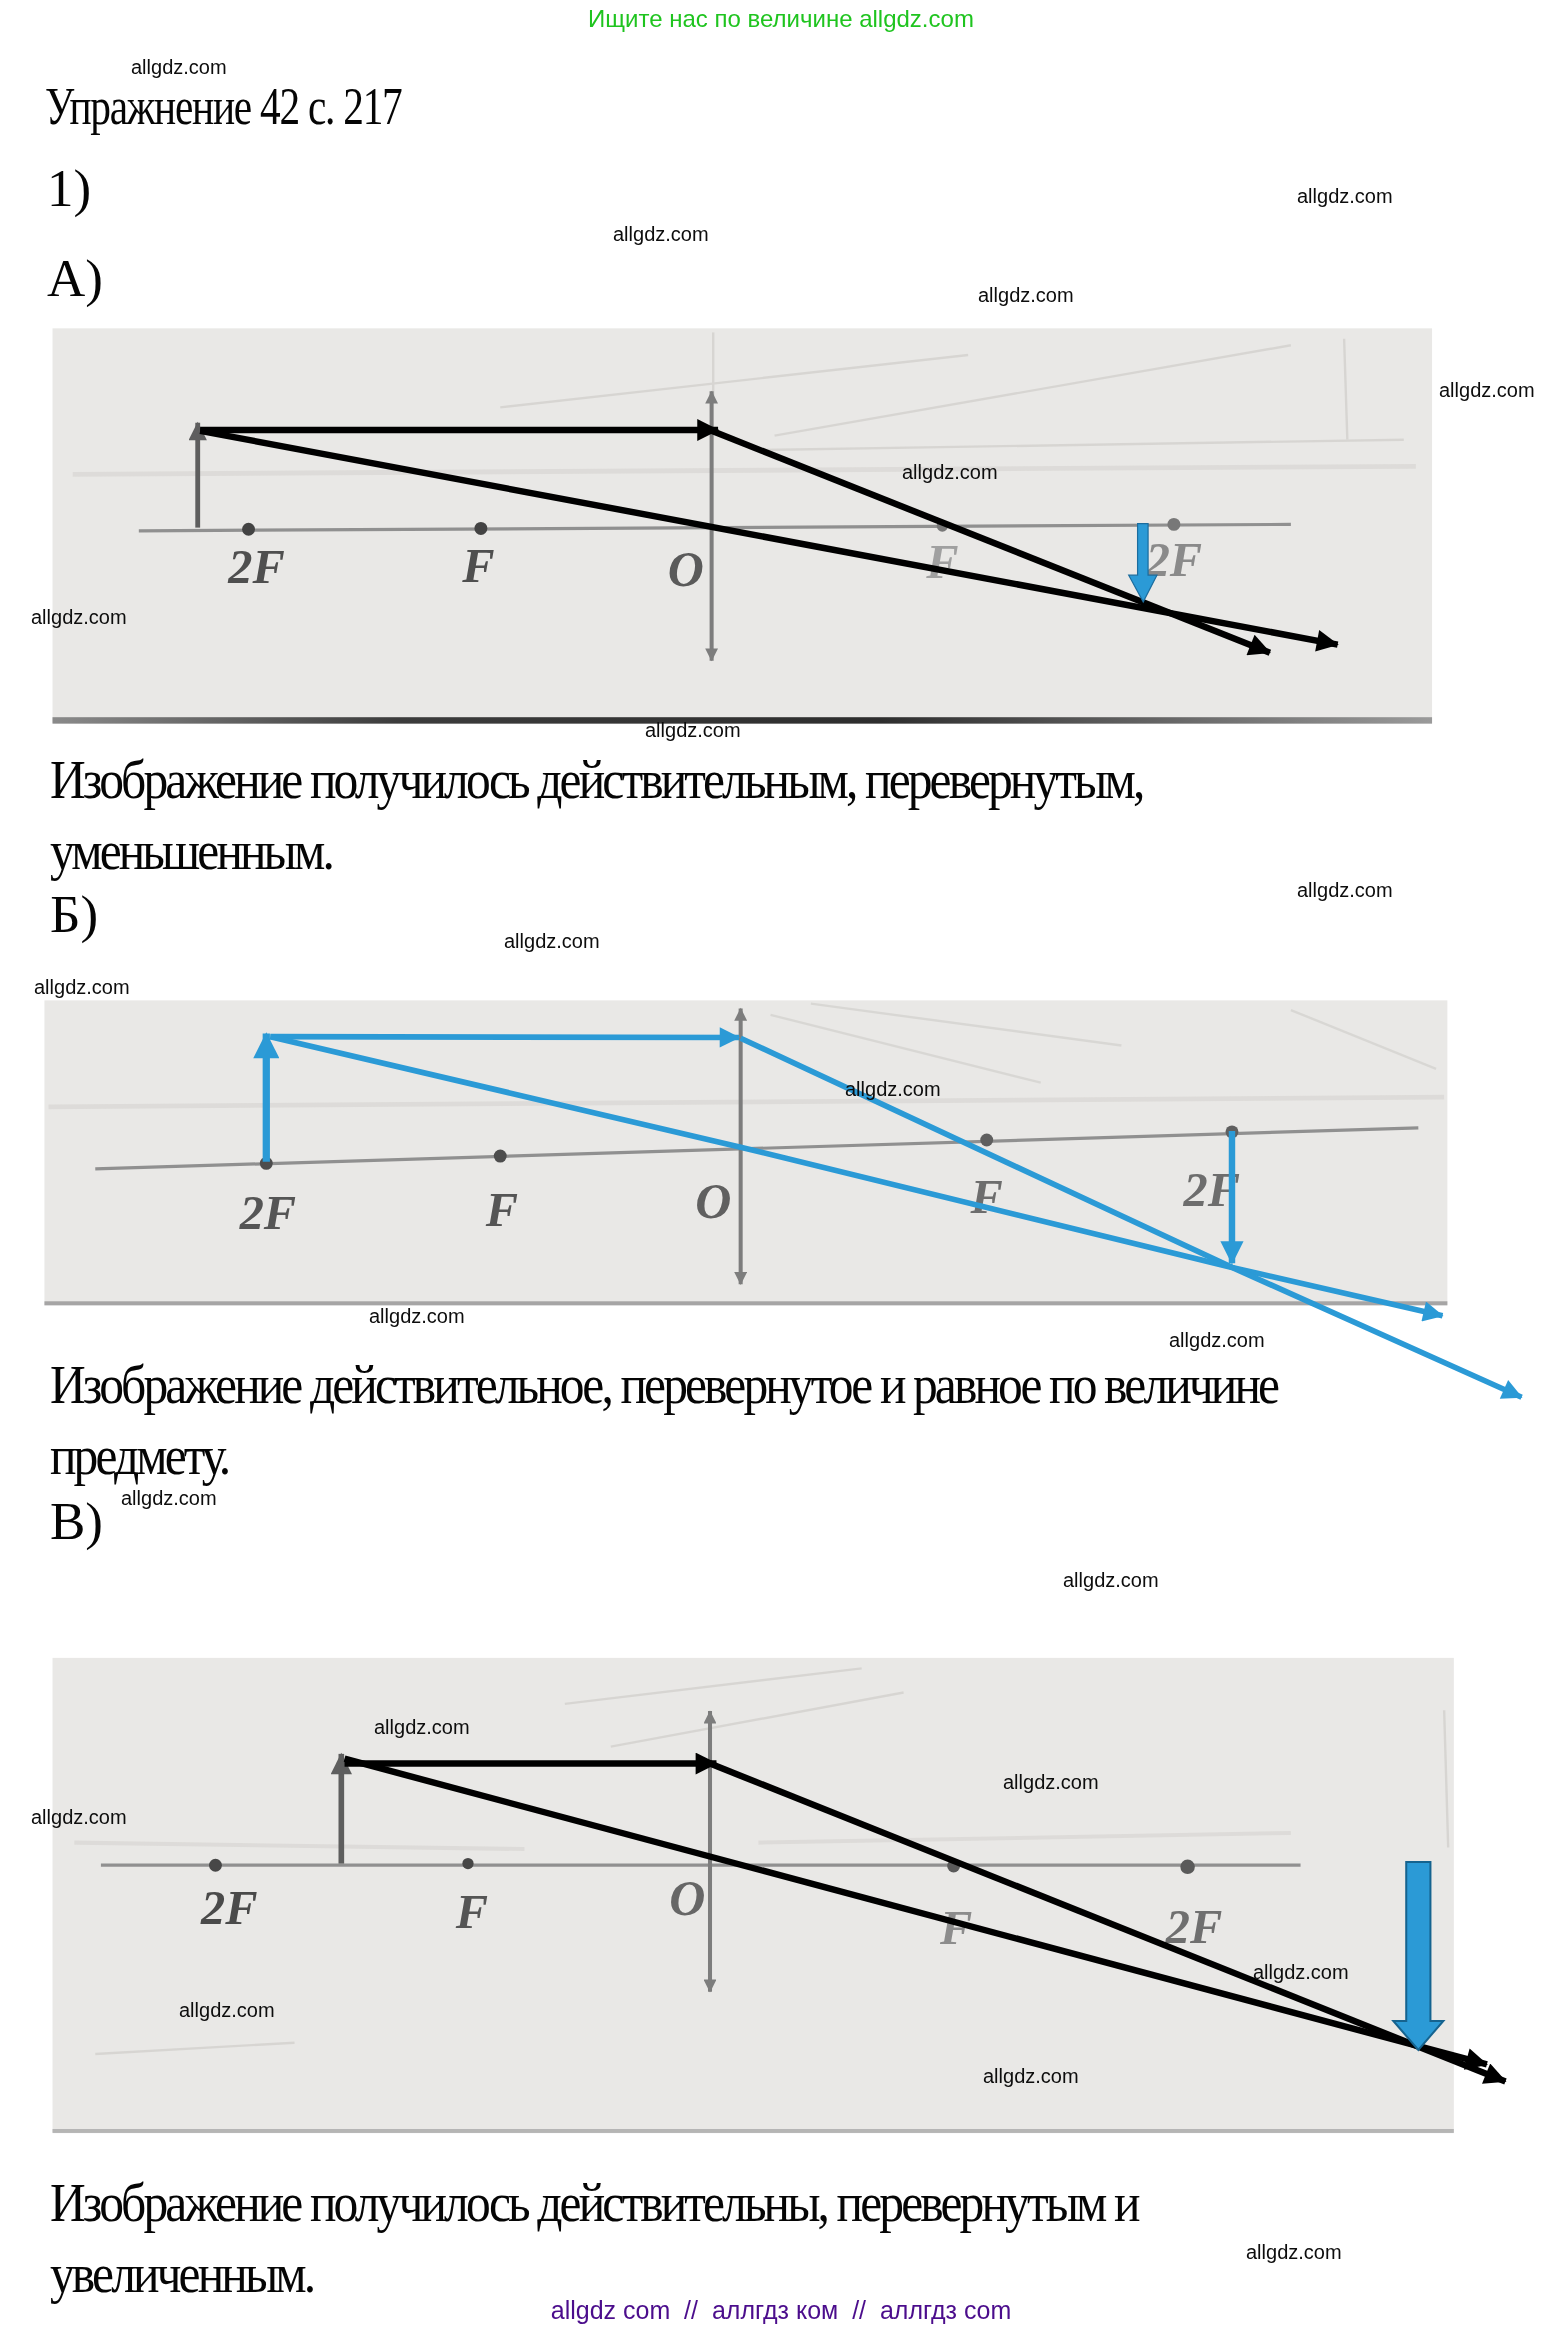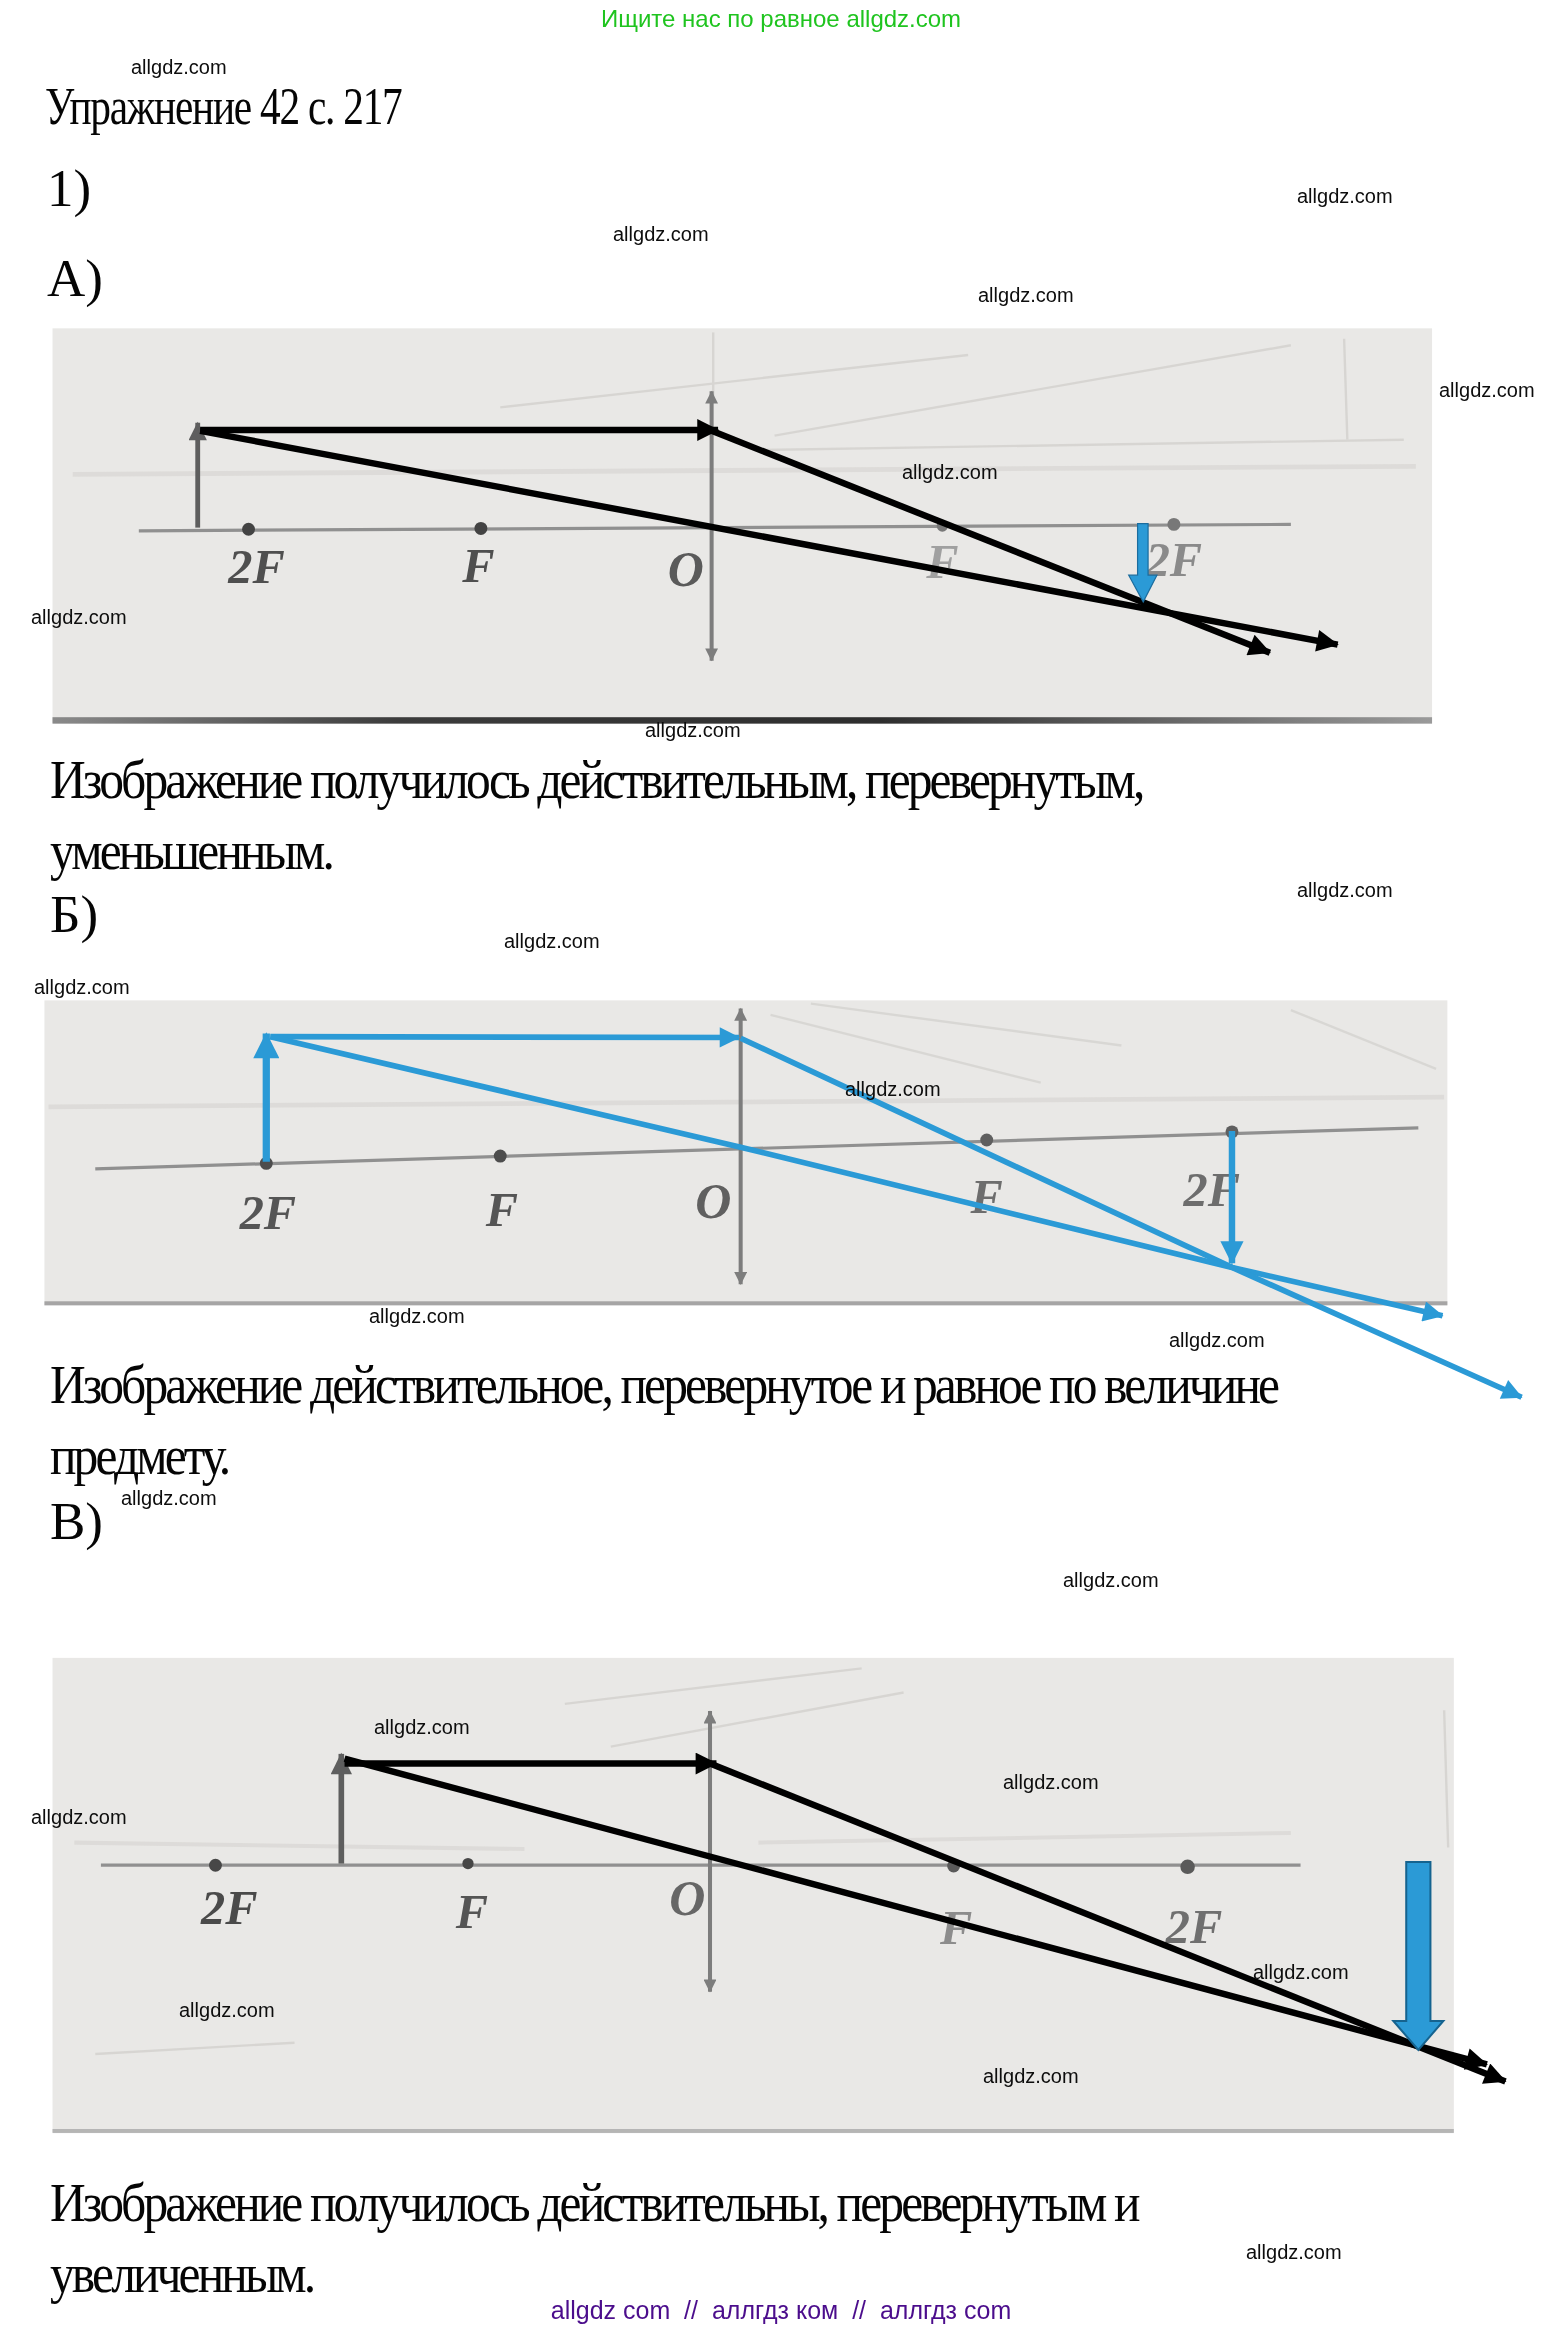--- a/index.html
+++ b/index.html
@@ -165,21 +165,21 @@
       <g stroke="#000000" stroke-width="8" fill="none">
         <line x1="427" y1="2186" x2="888" y2="2186" marker-end="url(#ah-black)"></line>
         <line x1="880" y1="2186" x2="1866" y2="2580" marker-end="url(#ah-black)"></line>
         <line x1="427" y1="2180" x2="1843" y2="2559" marker-end="url(#ah-black)"></line>
       </g>
 
       <path d="M1743,2308 H1773 V2505 H1789 L1758,2541 L1727,2505 H1743 Z" fill="#2b9ad6" stroke="#15638f" stroke-width="2.5"></path>
     </g>
   </svg>
 
-  <div class="promo">Ищите нас по равное allgdz.com</div>
+  <div class="promo">Ищите нас по величине allgdz.com</div>
 
   <div class="title">Упражнение 42 с. 217</div>
 
   <div class="marker" style="top:158px;">1)</div>
   <div class="marker" style="top:248px;">А)</div>
 
   <div class="caption" style="top:744px;">
     <div>Изображение получилось действительным, перевернутым,</div>
     <div>уменьшенным.</div>
   </div>

